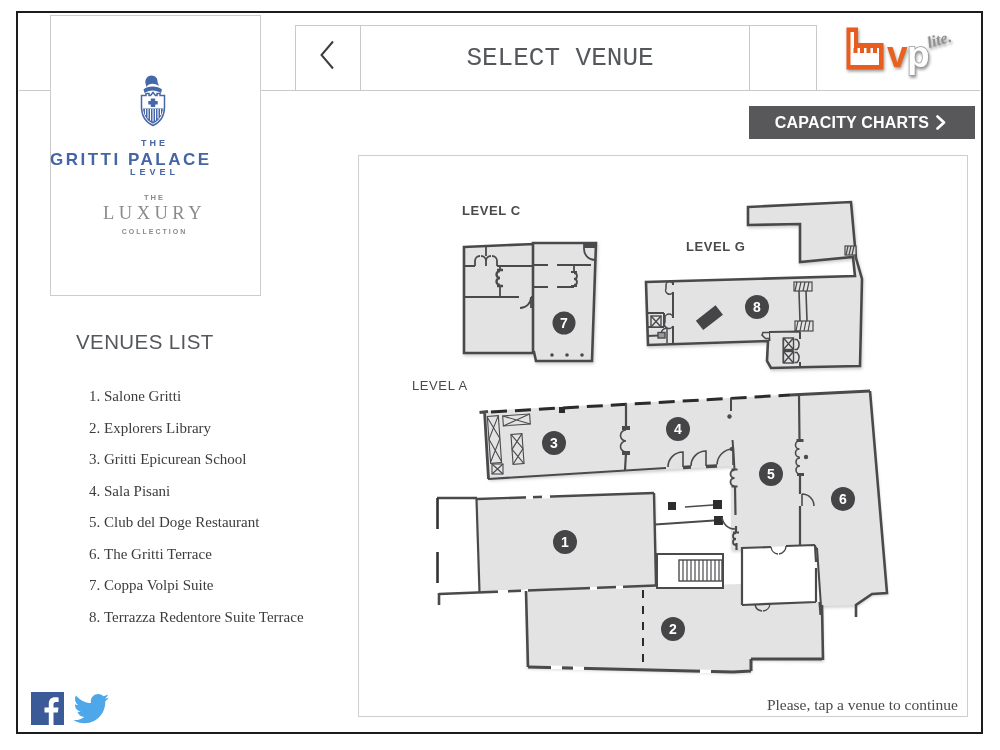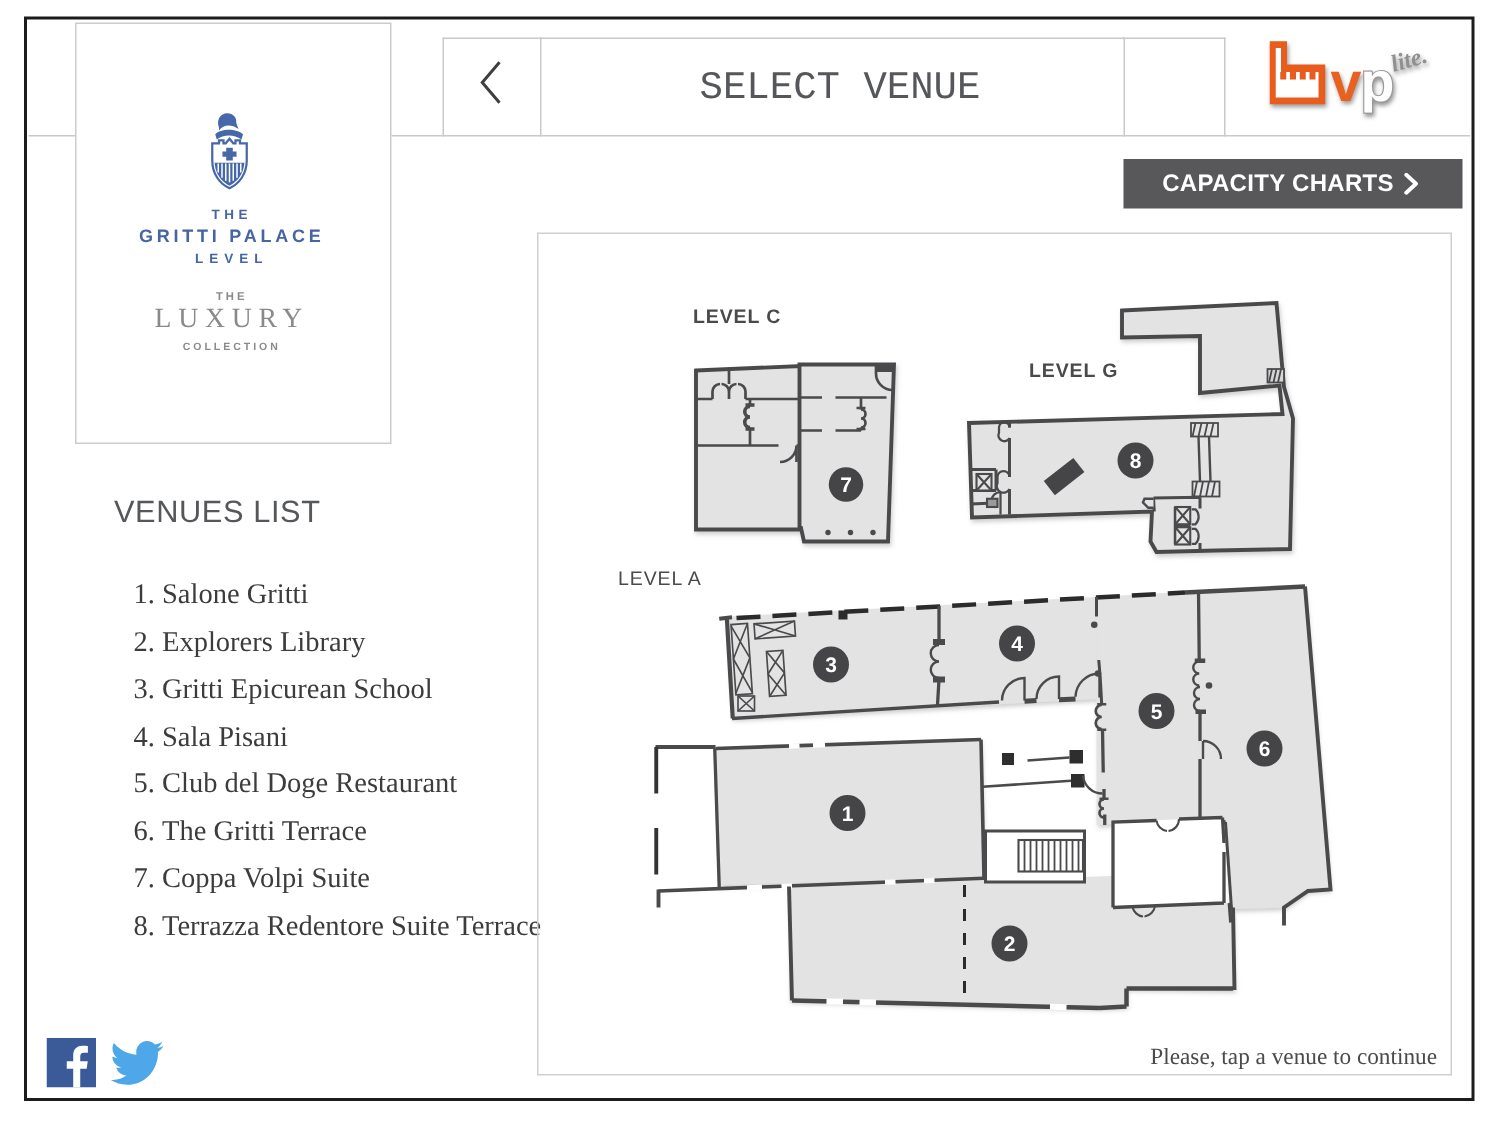--- a/index.html
+++ b/index.html
@@ -55,33 +55,33 @@
     <path d="M4.5 21.5 L9 21.5 L9 19.5 L12 19.5 L12 21.5 L13.5 21.5 L16 18.5 L18.5 21.5 L20 21.5 L20 19.5 L23 19.5 L23 21.5 L27.5 21.5 L27.5 33 C27.5 42 22.5 48.5 16 51.5 C9.5 48.5 4.5 42 4.5 33 Z" fill="none" stroke="#4768a8" stroke-width="1.5"></path>
     <path d="M6 23 L26 23 L26 33.5 L6 33.5 Z" fill="#fff"></path>
     <path d="M13.8 24.5 L18.2 24.5 L18.2 27 L20.7 27 L20.7 30.5 L18.2 30.5 L18.2 33 L13.8 33 L13.8 30.5 L11.3 30.5 L11.3 27 L13.8 27 Z" fill="#4768a8"></path>
     <path d="M6 34.5 L26 34.5 L26 33 C26 41.5 21.5 47 16 49.8 C10.5 47 6 41.5 6 33 Z" fill="#4768a8"></path>
     <path d="M8.5 35 L8.5 41 M11 35 L11 44.5 M13.5 35 L13.5 46.5 M16 35 L16 47.5 M18.5 35 L18.5 46.5 M21 35 L21 44.5 M23.5 35 L23.5 41" stroke="#ffffff" stroke-width="1" fill="none"></path>
   </g>
 </svg>
 
 <div class="abs" style="left:50px;top:138px;width:209px;text-align:center;font-size:9px;font-weight:bold;letter-spacing:3px;color:#4565a5;">THE</div>
 
-<div class="abs" style="left:50px;top:150px;width:209px;text-align:center;font-size:12px;font-weight:bold;letter-spacing:2.5px;color:#4565a5;">GRITTI PALACE</div>
+<div class="abs" style="left:50px;top:150px;width:209px;font-size:17px;font-weight:bold;letter-spacing:2.5px;color:#4565a5;">GRITTI PALACE</div>
 
 <div class="abs" style="left:50px;top:167px;width:209px;text-align:center;font-size:9px;font-weight:bold;letter-spacing:4px;color:#4565a5;">LEVEL</div>
 
 <div class="abs" style="left:50px;top:193px;width:209px;text-align:center;font-size:7.5px;font-weight:bold;letter-spacing:2px;color:#8a8a8a;">THE</div>
 
 <div class="abs" style="left:50px;top:203px;width:209px;text-align:center;font-family:'Liberation Serif',serif;font-size:18.5px;letter-spacing:4.5px;color:#8a8a8a;">LUXURY</div>
 
 <div class="abs" style="left:50px;top:228px;width:209px;text-align:center;font-size:7px;font-weight:bold;letter-spacing:2px;color:#8a8a8a;">COLLECTION</div>
 
 <div class="abs" style="left:76px;top:330px;font-size:20.5px;letter-spacing:0.4px;color:#55575b;">VENUES LIST</div>
 
-<div class="abs" style="left:89px;top:381px;font-family:'Liberation Serif',serif;font-size:19px;color:#3c3c3c;line-height:31.5px;">
+<div class="abs" style="left:89px;top:381px;font-family:'Liberation Serif',serif;font-size:15px;color:#3c3c3c;line-height:31.5px;">
 1.&nbsp;Salone Gritti<br>
 2.&nbsp;Explorers Library<br>
 3.&nbsp;Gritti Epicurean School<br>
 4.&nbsp;Sala Pisani<br>
 5.&nbsp;Club del Doge Restaurant<br>
 6.&nbsp;The Gritti Terrace<br>
 7.&nbsp;Coppa Volpi Suite<br>
 8.&nbsp;Terrazza Redentore Suite Terrace
 </div>
 

